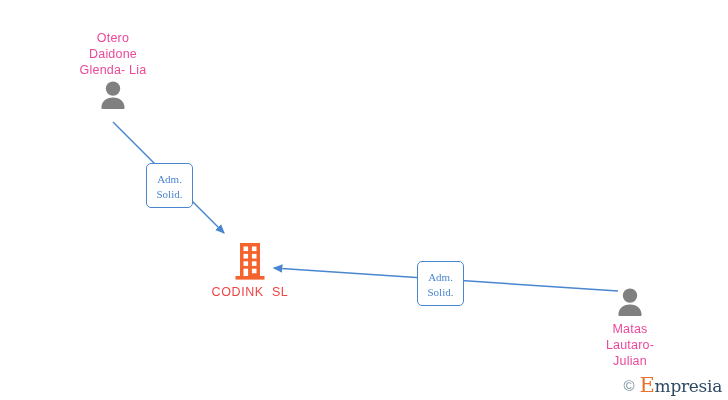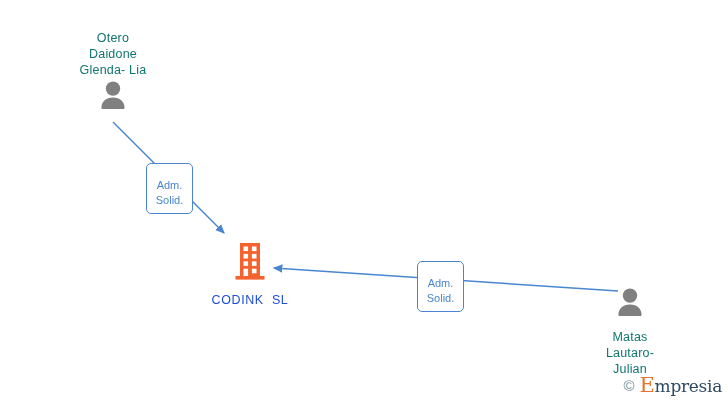--- a/index.html
+++ b/index.html
@@ -27,54 +27,55 @@
   }
 
   
   .node {
     position: absolute;
     text-align: center;
   }
   .person-label {
     font-size: 12.5px;
     line-height: 16px;
-    color: #0f766e;
+    color: #ec4899;
     letter-spacing: 0.2px;
     white-space: pre-line;
   }
   .person-icon {
     display: block;
     margin: 2px auto 0 auto;
   }
   .company-label {
     font-size: 12.5px;
     line-height: 16px;
-    color: #1d4ed8;
+    color: #ef4444;
     letter-spacing: 0.6px;
     white-space: pre;
-    margin-top: 10px;
+    margin-top: 2px;
   }
   .company-icon {
     display: block;
     margin: 0 auto;
   }
 
   
   .rel-box {
     position: absolute;
     border: 1.4px solid #4a86d0;
     border-radius: 5px;
     background: #ffffff;
     color: #4a86d0;
     font-size: 11px;
     line-height: 15px;
     text-align: center;
-    padding: 14px 6px 5px 6px;
+    padding: 8px 6px 5px 6px;
     box-sizing: border-box;
     white-space: pre-line;
+    font-family: Liberation Serif, serif;
   }
 
   
   #watermark {
     position: absolute;
     right: 6px;
     bottom: 4px;
     display: flex;
     align-items: center;
     gap: 5px;
@@ -148,21 +149,21 @@
   </div>
 
   <div class="rel-box" style="left:417px; top:261px; width:47px;">Adm.
 Solid.</div>
 
   <div class="node" style="left:555px; top:285px; width:150px;">
     <svg class="person-icon" width="34" height="30" viewBox="0 0 34 30">
       <circle cx="17" cy="8.6" r="7.2" fill="#808080"></circle>
       <path d="M17 17.4c-7.4 0-11.6 4.6-11.6 10.3 0 0.9 0.4 1.3 1.2 1.3h20.8c0.8 0 1.2-0.4 1.2-1.3 0-5.7-4.2-10.3-11.6-10.3z" fill="#808080"></path>
     </svg>
-    <div class="person-label" style="margin-top:12px;">Matas
+    <div class="person-label" style="margin-top:4px;">Matas
 Lautaro-
 Julian</div>
   </div>
 
   <div id="watermark">
     <span class="copy">©</span>
     <span class="brand"><span class="cap">E</span><span>mpresia</span></span>
   </div>
 
 </div>

